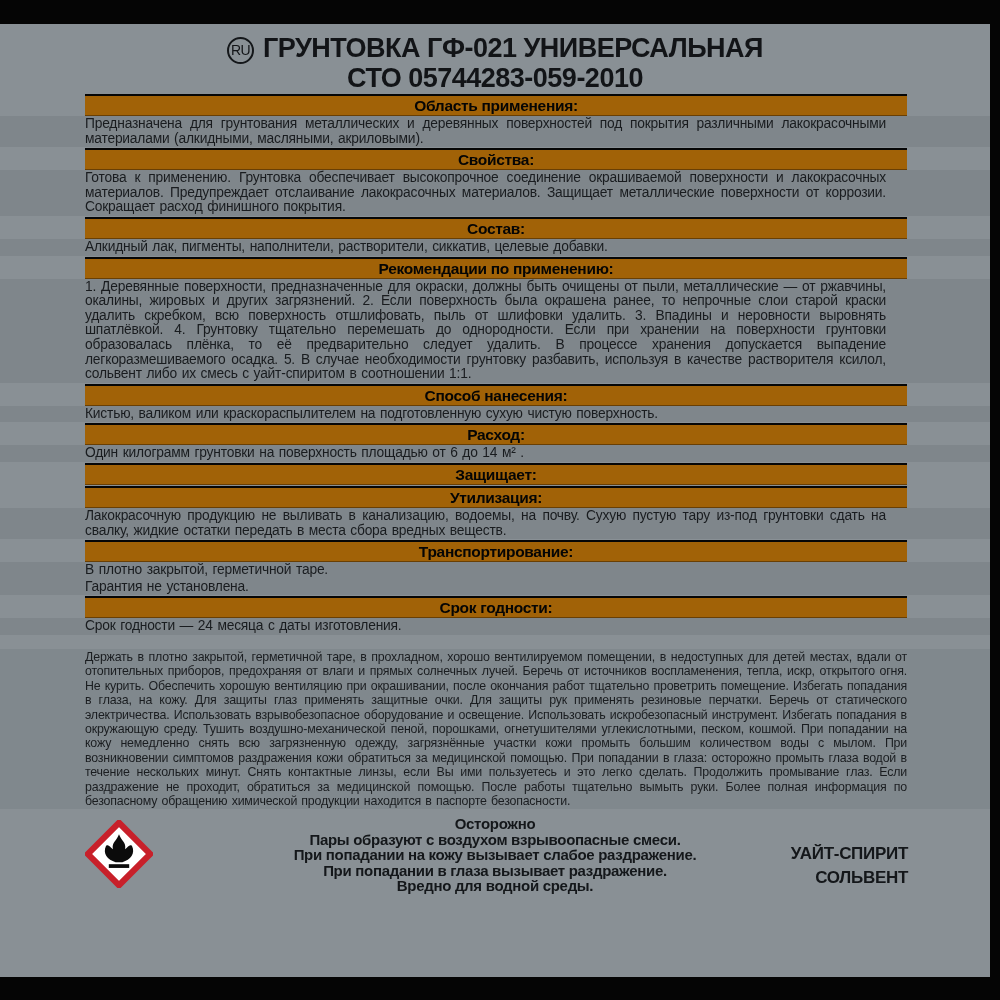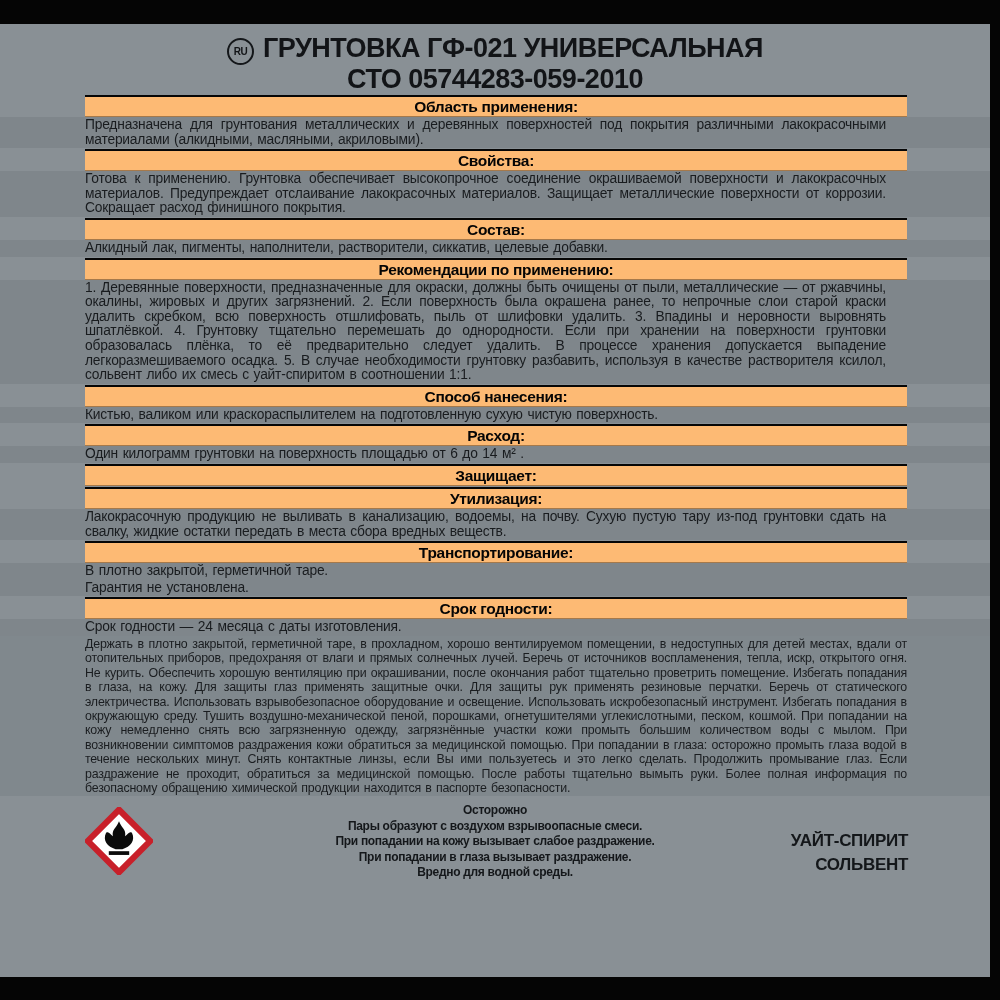--- a/index.html
+++ b/index.html
@@ -11,42 +11,42 @@
     position:absolute;top:24px;left:0;width:990px;height:953px;
     background:#899095;overflow:hidden;color:#15181b;
   }
   .title-wrap{
     text-align:center;padding-top:10px;font-weight:bold;font-size:27px;
     line-height:29px;color:#121417;letter-spacing:-0.5px;
   }
   .ru-mark{
     display:inline-flex;align-items:center;justify-content:center;
     width:23px;height:23px;border:2.5px solid #14171a;border-radius:50%;
-    font-size:10px;font-weight:bold;letter-spacing:-0.5px;
+    font-size:14px;font-weight:normal;letter-spacing:-0.5px;
     vertical-align:2px;margin-right:9px;
   }
   .sec-bar{
-    margin:1px 83px 0 85px;height:19px;background:#fdba74;
+    margin:1px 83px 0 85px;height:19px;background:#a16207;
     border-top:2px solid #060606;border-bottom:1px solid rgba(0,0,0,0.35);
     text-align:center;font-weight:bold;font-size:15.5px;line-height:19px;
     color:#050505;letter-spacing:-0.3px;
   }
   .sec-body{
     padding:1px 104px 1px 85px;background:rgba(5,10,16,0.07);
     font-size:13.8px;line-height:14.6px;text-align:justify;
     letter-spacing:-0.2px;word-spacing:1px;color:#191c1f;
   }
   .safety{
-    margin-top:0;padding:1px 83px 1px 85px;background:rgba(5,10,16,0.06);
+    margin-top:14px;padding:1px 83px 1px 85px;background:rgba(5,10,16,0.06);
     font-size:12.4px;line-height:14.4px;text-align:justify;
     letter-spacing:-0.2px;word-spacing:1px;color:#1a1d20;
   }
   .bottom{position:relative;margin-top:7px;height:120px;}
   .warning{
-    text-align:center;font-weight:bold;font-size:12px;line-height:15.4px;
+    text-align:center;font-weight:bold;font-size:15px;line-height:15.4px;
     color:#14171a;letter-spacing:-0.3px;
   }
   .solvents{
     position:absolute;right:82px;top:26px;text-align:right;
     font-weight:bold;font-size:17px;line-height:24px;color:#14171a;
     letter-spacing:-0.3px;
   }
   .flame{position:absolute;left:85px;top:4px;width:68px;height:68px;}
 </style>
 </head>

